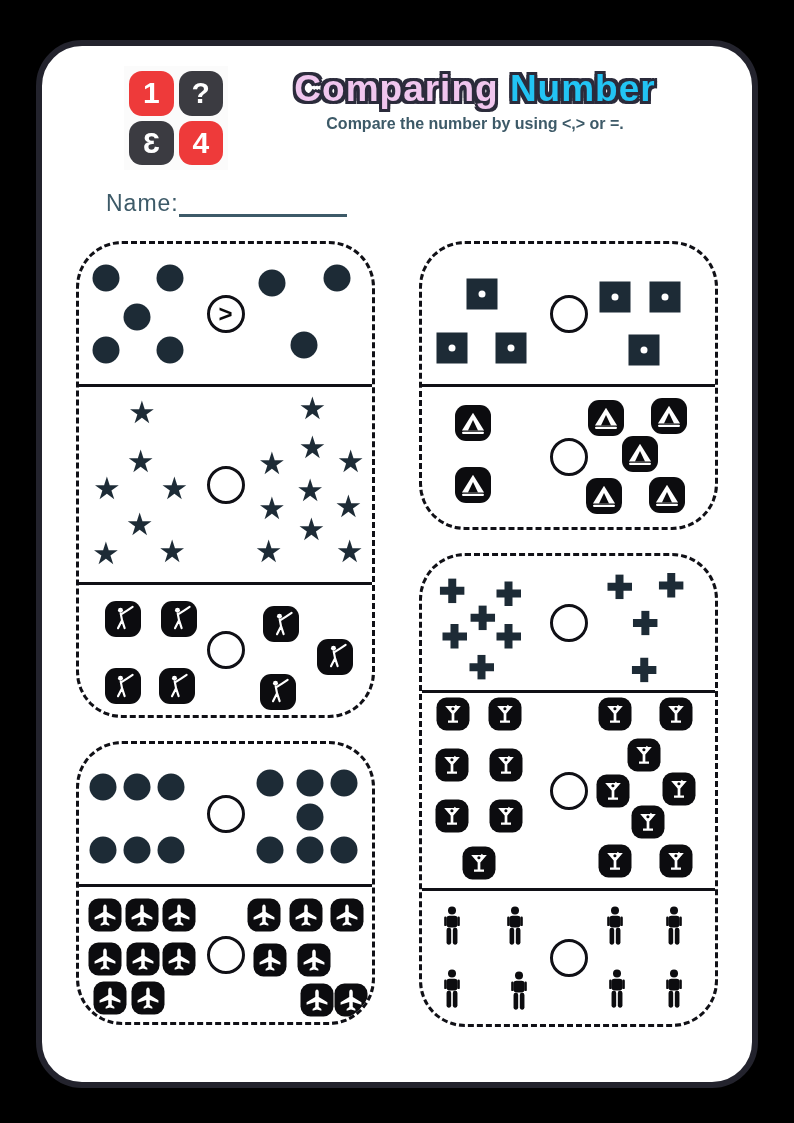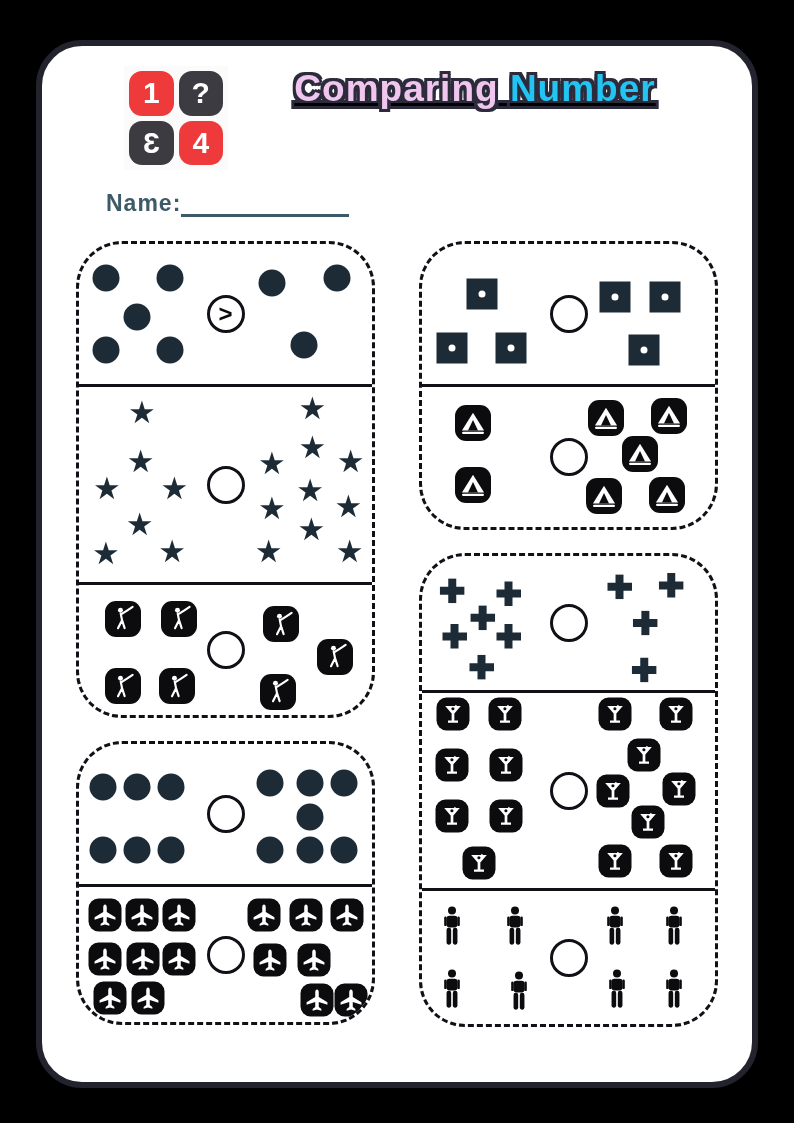--- a/index.html
+++ b/index.html
@@ -16,32 +16,32 @@
     padding:20px 30px 10px; display:flex; flex-direction:column; overflow:hidden;
   }
   
   .header{display:flex; align-items:flex-start; padding-left:52px; margin-bottom:10px;}
   .logo{width:104px; height:104px; background:#fbfbfb; padding:5px;
         display:grid; grid-template-columns:1fr 1fr; gap:5px; flex:0 0 auto;}
   .logo .tile{border-radius:13px; display:flex; align-items:center; justify-content:center;
         color:#fff; font-weight:bold; font-size:30px;}
   .logo .tile.red{background:var(--red);} .logo .tile.dark{background:var(--dark-tile);}
   .logo .tile .mir{display:inline-block; transform:scaleX(-1);}
-  .titles{flex:1; text-align:center; padding-top:2px;text-decoration:underline;}
+  .titles{flex:1; text-align:center; padding-top:2px;}
   .t-line{font-weight:bold; letter-spacing:1px; line-height:1.12;
     text-shadow:-3px -3px 0 var(--outline),3px -3px 0 var(--outline),-3px 3px 0 var(--outline),
       3px 3px 0 var(--outline),-3px 0 0 var(--outline),3px 0 0 var(--outline),
       0 -3px 0 var(--outline),0 3px 0 var(--outline);}
   .t1{font-size:37px;} .t2{font-size:35px;}
   .w-pink{color:var(--pink);} .w-cyan{color:var(--cyan);}
   .w-yellow{color:var(--yellow);} .w-blue{color:var(--blue2);}
   .subtitle{margin-top:6px; font-size:16px; font-weight:bold; color:var(--slate);}
   
   .fields{display:flex; padding:0 26px 0 34px; margin:10px 0 24px; color:var(--slate);
-          font-weight:bold; font-size:23px; letter-spacing:1px;}
+          font-weight:normal; font-size:23px; letter-spacing:1px;}
   .field{display:flex; align-items:flex-end;}
   .field .rule{display:inline-block; border-bottom:3px solid var(--slate); height:24px;}
   .rule-name{width:168px;} .rule-date{width:188px;}
   .field-date{margin-left:118px;}
   
   .main{flex:1; display:flex; gap:44px; padding:0 4px;}
   .col{flex:1; display:flex; flex-direction:column;}
   .cmp-box{border:3px dashed var(--line); border-radius:46px; overflow:hidden; background:#fff;}
   .gap{height:23px;}
   .cmp-section{display:flex; position:relative;}
@@ -78,20 +78,21 @@
     <div class="logo" id="logo">
         <div class="tile red">1</div>
         <div class="tile dark">?</div>
         <div class="tile dark">
           <span class="mir">3</span>
         </div>
         <div class="tile red">4</div>
       </div>
     <div class="titles">
       <div class="t-line t1"><span class="w-pink">Comparing</span> <span class="w-cyan">Number</span></div>
+      <div class="subtitle">Compare the number by using &lt;,&gt; or =.</div>
     </div>
   </div>
 
   <div class="fields">
     <div class="field">
       <span>Name:</span>
         <span class="rule rule-name"></span>
     </div>
   </div>
 

